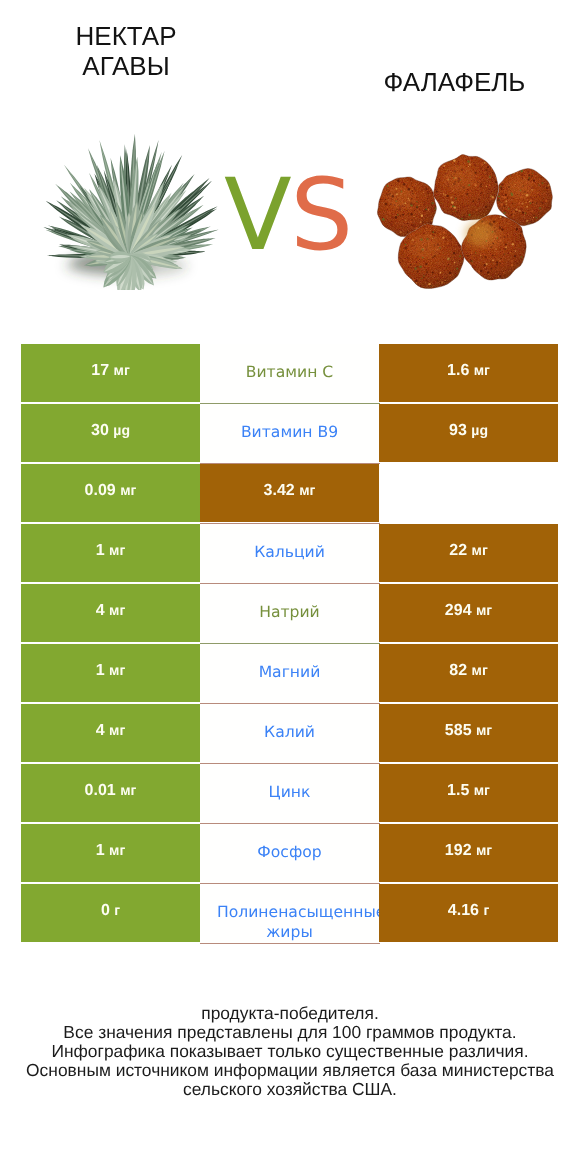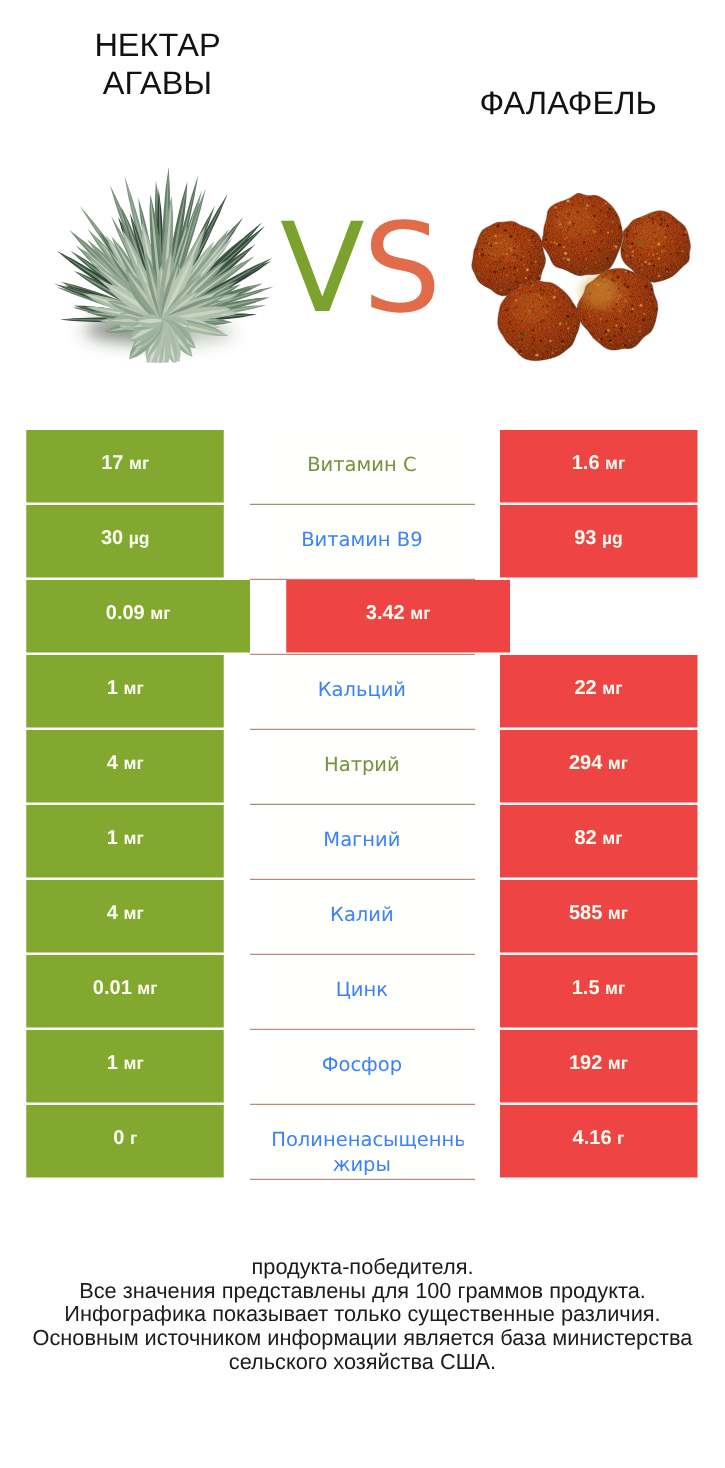--- a/index.html
+++ b/index.html
@@ -9,31 +9,31 @@
   .title{position:absolute;font-size:26px;line-height:30px;color:#121212;text-align:center;font-weight:400;}
   #t-left{left:36px;top:21px;width:180px;}
   #t-right{left:364px;top:51px;width:181px;margin-top:16px;}
   #agave{position:absolute;left:34px;top:118px;}
   #falafel{position:absolute;left:374px;top:153px;}
   .vs{position:absolute;left:224px;top:166px;font-family:"DejaVu Sans",sans-serif;font-size:99px;line-height:100px;letter-spacing:-1.5px;}
   .vs span{font-weight:400;}
   .vs .v{color:#7ba22d;}
   .vs .s{color:#e06c49;}
   .table{position:absolute;left:21px;top:344px;width:537px;}
-  .row{display:flex;height:58px;margin-bottom:2px;position:relative;gap:29px;}
+  .row{display:flex;height:58px;margin-bottom:2px;position:relative;}
   .row .cell.mid{height:60px;margin-top:0;}
   .rule{position:absolute;left:179px;width:180px;height:1px;top:59px;}
   .rule.g{background:#8f9b68;}
   .rule.o{background:#b88b7c;}
   .row:last-child{margin-bottom:12px;}
   .cell{width:179px;box-sizing:border-box;display:flex;align-items:center;justify-content:center;}
   .val{color:#fdfdf2;font-weight:700;font-size:16px;white-space:nowrap;position:relative;top:-2px;}
   .val .u{font-size:14px;}
   .green{background:#82a830;}
-  .orange{background:#ef4444;}
+  .orange{background:#a16207;}
   .mid{background:#fffffe;padding:0 17px;font-family:"DejaVu Sans",sans-serif;font-size:15.6px;line-height:20px;text-align:center;overflow:hidden;}
   .mid .nm{display:block;width:145px;position:relative;top:-2px;}
   .mid .nm.ml{top:8px;}
   .mid.g{color:#76903c;}
   .mid.o{color:#3b82f6;}
   .footer{position:absolute;left:0;top:1004px;width:580px;text-align:center;font-size:17.4px;line-height:18.9px;color:#1b1b1b;}
 </style>
 </head>
 <body>
 

